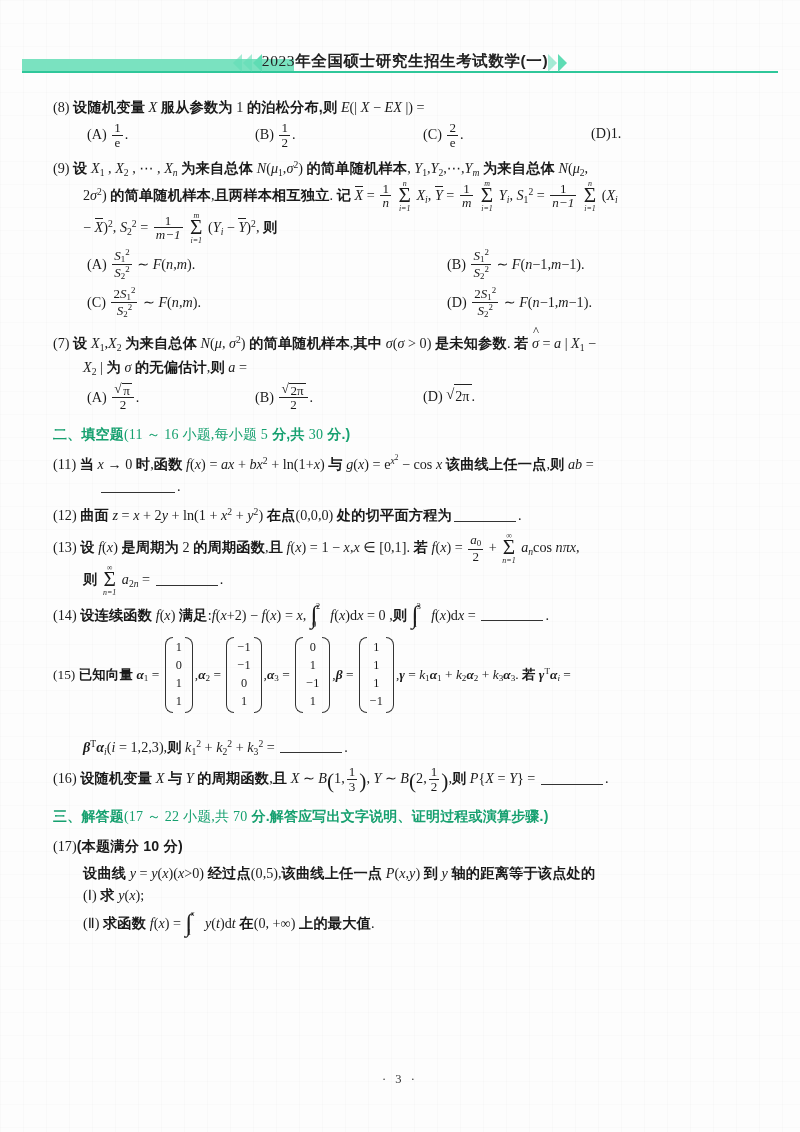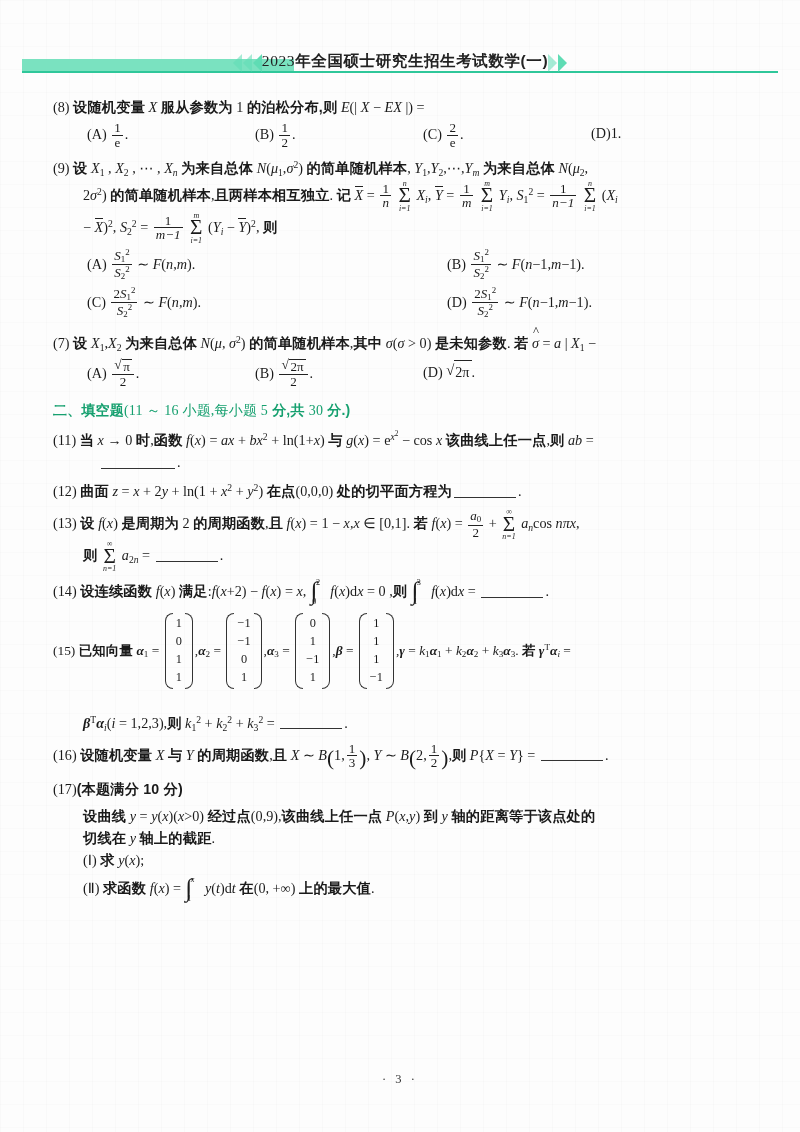--- a/index.html
+++ b/index.html
@@ -350,20 +350,23 @@
     </div>
 
     <div class="q" style="margin-top:12px;">
       <span class="line">
         <span class="mr">(7)</span>
         <span class="cn">设</span> <span class="mi">X</span><sub class="mr">1</sub><span class="mr">,</span><span class="mi">X</span><sub class="mr">2</sub>
         <span class="cn">为来自总体</span> <span class="mi">N</span><span class="mr">(</span><span class="mi">μ</span><span class="mr">,</span> <span class="mi">σ</span><sup class="mr">2</sup><span class="mr">)</span>
         <span class="cn">的简单随机样本</span><span class="mr">,</span><span class="cn">其中</span> <span class="mi">σ</span><span class="mr">(</span><span class="mi">σ</span> <span class="mr">&gt; 0)</span> <span class="cn">是未知参数</span><span class="mr">.</span>
         <span class="cn">若</span> <span class="hat mi">σ</span> <span class="mr">=</span> <span class="mi">a</span> <span class="mr">|</span> <span class="mi">X</span><sub class="mr">1</sub> <span class="mr">−</span>
       </span>
+      <span class="line indent">
+        <span class="mi">X</span><sub class="mr">2</sub> <span class="mr">|</span> <span class="cn">为</span> <span class="mi">σ</span> <span class="cn">的无偏估计</span><span class="mr">,</span><span class="cn">则</span> <span class="mi">a</span> <span class="mr">=</span>
+      </span>
       <div class="opts four">
         <span class="opt">
           <span class="mr">(A)</span>
           <span class="frac"><span class="num"><span class="sqrt"><span class="rad mr">π</span></span></span><span class="den mr">2</span></span><span class="mr">.</span>
         </span>
         <span class="opt">
           <span class="mr">(B)</span>
           <span class="frac"><span class="num"><span class="sqrt"><span class="rad mr">2π</span></span></span><span class="den mr">2</span></span><span class="mr">.</span>
         </span>
         <span class="opt">
@@ -491,32 +494,32 @@
       <span class="line">
         <span class="mr">(16)</span>
         <span class="cn">设随机变量</span> <span class="mi">X</span> <span class="cn">与</span> <span class="mi">Y</span> <span class="cn">的周期函数</span><span class="mr">,</span><span class="cn">且</span>
         <span class="mi">X</span> <span class="mr">∼</span> <span class="mi">B</span><span class="bigparen">(</span><span class="mr">1,</span><span class="frac"><span class="num mr">1</span><span class="den mr">3</span></span><span class="bigparen">)</span><span class="mr">,</span>
         <span class="mi">Y</span> <span class="mr">∼</span> <span class="mi">B</span><span class="bigparen">(</span><span class="mr">2,</span><span class="frac"><span class="num mr">1</span><span class="den mr">2</span></span><span class="bigparen">)</span><span class="mr">,</span><span class="cn">则</span>
         <span class="mi">P</span><span class="mr">{</span><span class="mi">X</span> <span class="mr">=</span> <span class="mi">Y</span><span class="mr">} =</span>
         <span class="blank"></span><span class="mr">.</span>
       </span>
     </div>
 
+    <div class="sect">
+      <span>三、解答题</span><span class="num">(17 ～ 22 小题,共 </span><span class="num">70</span><span> 分.解答应写出文字说明、证明过程或演算步骤.)</span>
+    </div>
 
     <div class="q">
       <span class="line">
         <span class="mr">(17)</span><span class="cn">(本题满分 10 分)</span>
       </span>
       <span class="line indent" style="margin-top:5px;">
         <span class="cn">设曲线</span> <span class="mi">y</span> <span class="mr">=</span> <span class="mi">y</span><span class="mr">(</span><span class="mi">x</span><span class="mr">)(</span><span class="mi">x</span><span class="mr">&gt;0)</span>
-        <span class="cn">经过点</span><span class="mr">(0,9),</span><span class="cn">该曲线上任一点</span> <span class="mi">P</span><span class="mr">(</span><span class="mi">x</span><span class="mr">,</span><span class="mi">y</span><span class="mr">)</span>
+        <span class="cn">经过点</span><span class="mr">(0,5),</span><span class="cn">该曲线上任一点</span> <span class="mi">P</span><span class="mr">(</span><span class="mi">x</span><span class="mr">,</span><span class="mi">y</span><span class="mr">)</span>
         <span class="cn">到</span> <span class="mi">y</span> <span class="cn">轴的距离等于该点处的</span>
-      </span>
-      <span class="line indent">
-        <span class="cn">切线在</span> <span class="mi">y</span> <span class="cn">轴上的截距</span><span class="mr">.</span>
       </span>
       <span class="line indent">
         <span class="mr">(Ⅰ)</span> <span class="cn">求</span> <span class="mi">y</span><span class="mr">(</span><span class="mi">x</span><span class="mr">);</span>
       </span>
       <span class="line indent" style="margin-top:6px;">
         <span class="mr">(Ⅱ)</span> <span class="cn">求函数</span> <span class="mi">f</span><span class="mr">(</span><span class="mi">x</span><span class="mr">) =</span>
         <span class="intg"><span class="gl mr">∫</span><span class="up mi">x</span><span class="lo mr">1</span></span>
         <span class="mi">y</span><span class="mr">(</span><span class="mi">t</span><span class="mr">)d</span><span class="mi">t</span>
         <span class="cn">在</span><span class="mr">(0, +∞)</span> <span class="cn">上的最大值</span><span class="mr">.</span>
       </span>

